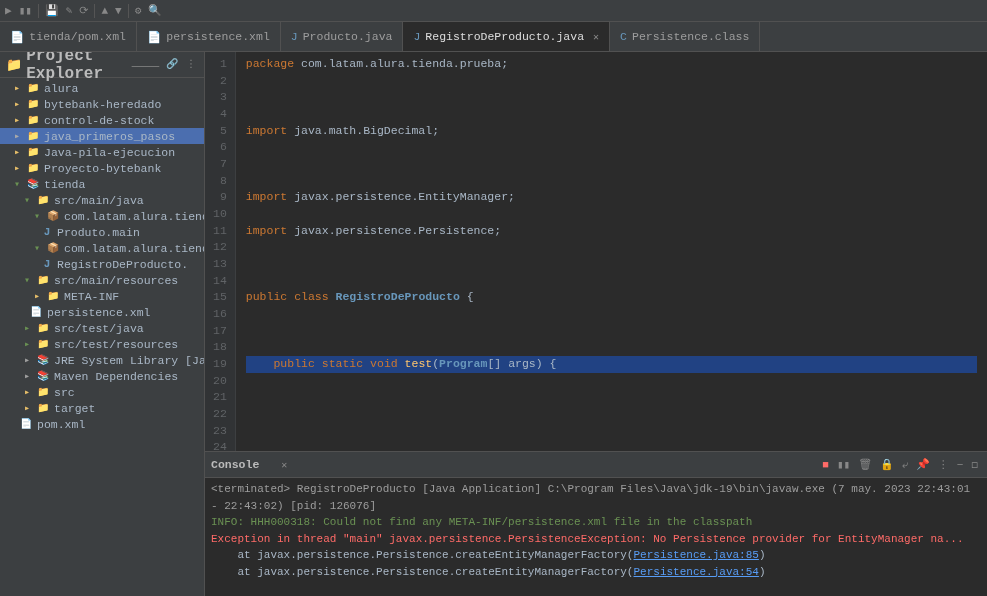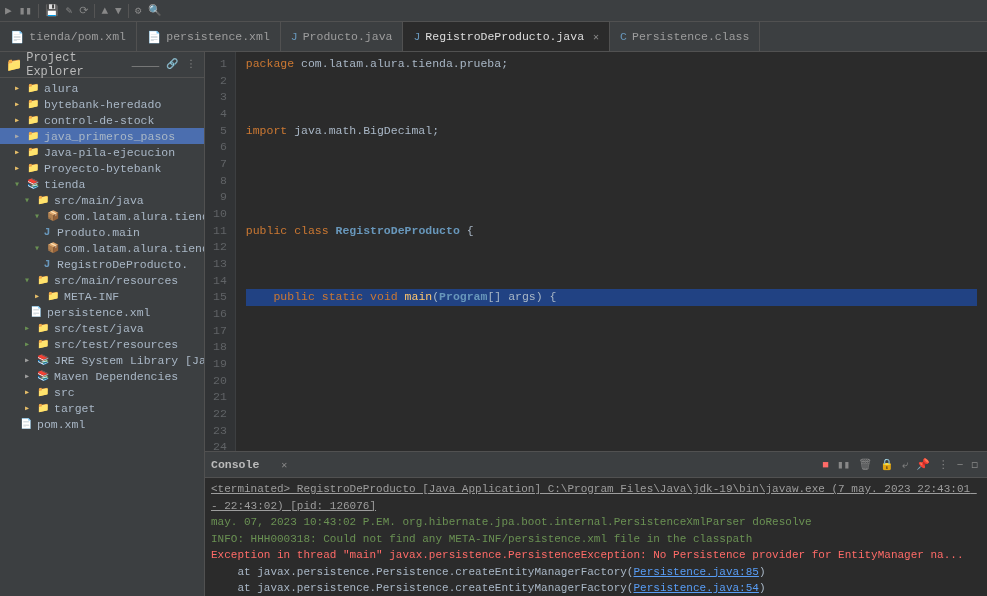--- a/index.html
+++ b/index.html
@@ -69,22 +69,22 @@
     .sidebar-header {
       display: flex;
       align-items: center;
       padding: 4px 6px;
       background: #3c3f41;
       border-bottom: 1px solid #515151;
       height: 26px;
       gap: 4px;
     }
     .sidebar-title {
-      font-size: 12px;
-      font-weight: normal;
+      font-size: 16px;
+      font-weight: bold;
       color: #bbb;
       flex: 1;
     }
     .sidebar-actions {
       display: flex;
       gap: 3px;
     }
     .sidebar-btn {
       font-size: 10px;
       color: #888;
@@ -205,21 +205,21 @@
     }
     .console-content {
       flex: 1;
       overflow-y: auto;
       padding: 3px 6px;
       font-size: 11px;
       line-height: 1.5;
       color: #a9b7c6;
     }
     .console-line { white-space: pre-wrap; }
-    .console-terminated { color: #9d9d9d; text-decoration: underline; }
+    .console-terminated { color: #9d9d9d; }
     .console-info { color: #6a9153; }
     .console-error { color: #ff6b68; }
     .console-link { color: #589df6; text-decoration: underline; cursor: pointer; }
 
     
     .chevron-down::before { content: '▾'; }
     .chevron-right::before { content: '▸'; }
 
     .top-toolbar {
       display: flex;
@@ -451,24 +451,26 @@
           <div>20</div>
         <div>21</div>
           <div>22</div>
           <div>23</div>
           <div>24</div>
       </div>
       <div class="code-content"><div class="code-line"><span class="kw">package</span> <span class="pkg-text">com.latam.alura.tienda.prueba</span>;</div>
 <div class="code-line"></div>
 <div class="code-line"><span class="kw">import</span> <span class="pkg-text">java.math.BigDecimal</span>;</div>
 <div class="code-line"></div>
+<div class="code-line"><span class="kw">import</span> <span class="pkg-text">javax.persistence.EntityManager</span>;</div>
+<div class="code-line"><span class="kw">import</span> <span class="pkg-text">javax.persistence.Persistence</span>;</div>
 <div class="code-line"></div>
 <div class="code-line"><span class="kw">public</span> <span class="kw">class</span> <span class="type">RegistroDeProducto</span> {</div>
 <div class="code-line"></div>
-<div class="code-line highlighted">    <span class="kw">public</span> <span class="kw">static</span> <span class="kw">void</span> <span class="fn">main</span>(<span class="type">Program</span>[] args) {</div>
+<div class="code-line highlighted">    <span class="kw">public</span> <span class="kw">static</span> <span class="kw">void</span> <span class="fn">test</span>(<span class="type">Program</span>[] args) {</div>
 
 
 
 
 
 
 
 
 
 
@@ -488,21 +490,20 @@
           <span class="console-btn">🔒</span>
           <span class="console-btn">⤶</span>
           <span class="console-btn">📌</span>
           <span class="console-btn">⋮</span>
           <span class="console-btn">−</span>
           <span class="console-btn">◻</span>
         </div>
       </div>
       <div class="console-content">
         <div class="console-line console-terminated">&lt;terminated&gt; RegistroDeProducto [Java Application] C:\Program Files\Java\jdk-19\bin\javaw.exe (7 may. 2023 22:43:01 - 22:43:02) [pid: 126076]</div>
-        <div class="console-line console-info">may. 07, 2023 10:43:02 P.EM. org.hibernate.jpa.boot.internal.PersistenceXmlParser doResolve</div>
         <div class="console-line console-info">INFO: HHH000318: Could not find any META-INF/persistence.xml file in the classpath</div>
         <div class="console-line console-error">Exception in thread "main" javax.persistence.PersistenceException: No Persistence provider for EntityManager na...</div>
         <div class="console-line">    at javax.persistence.Persistence.createEntityManagerFactory(<span class="console-link">Persistence.java:85</span>)</div>
         <div class="console-line">    at javax.persistence.Persistence.createEntityManagerFactory(<span class="console-link">Persistence.java:54</span>)</div>
 
       </div>
     </div>
   </div>
 </div>
 

